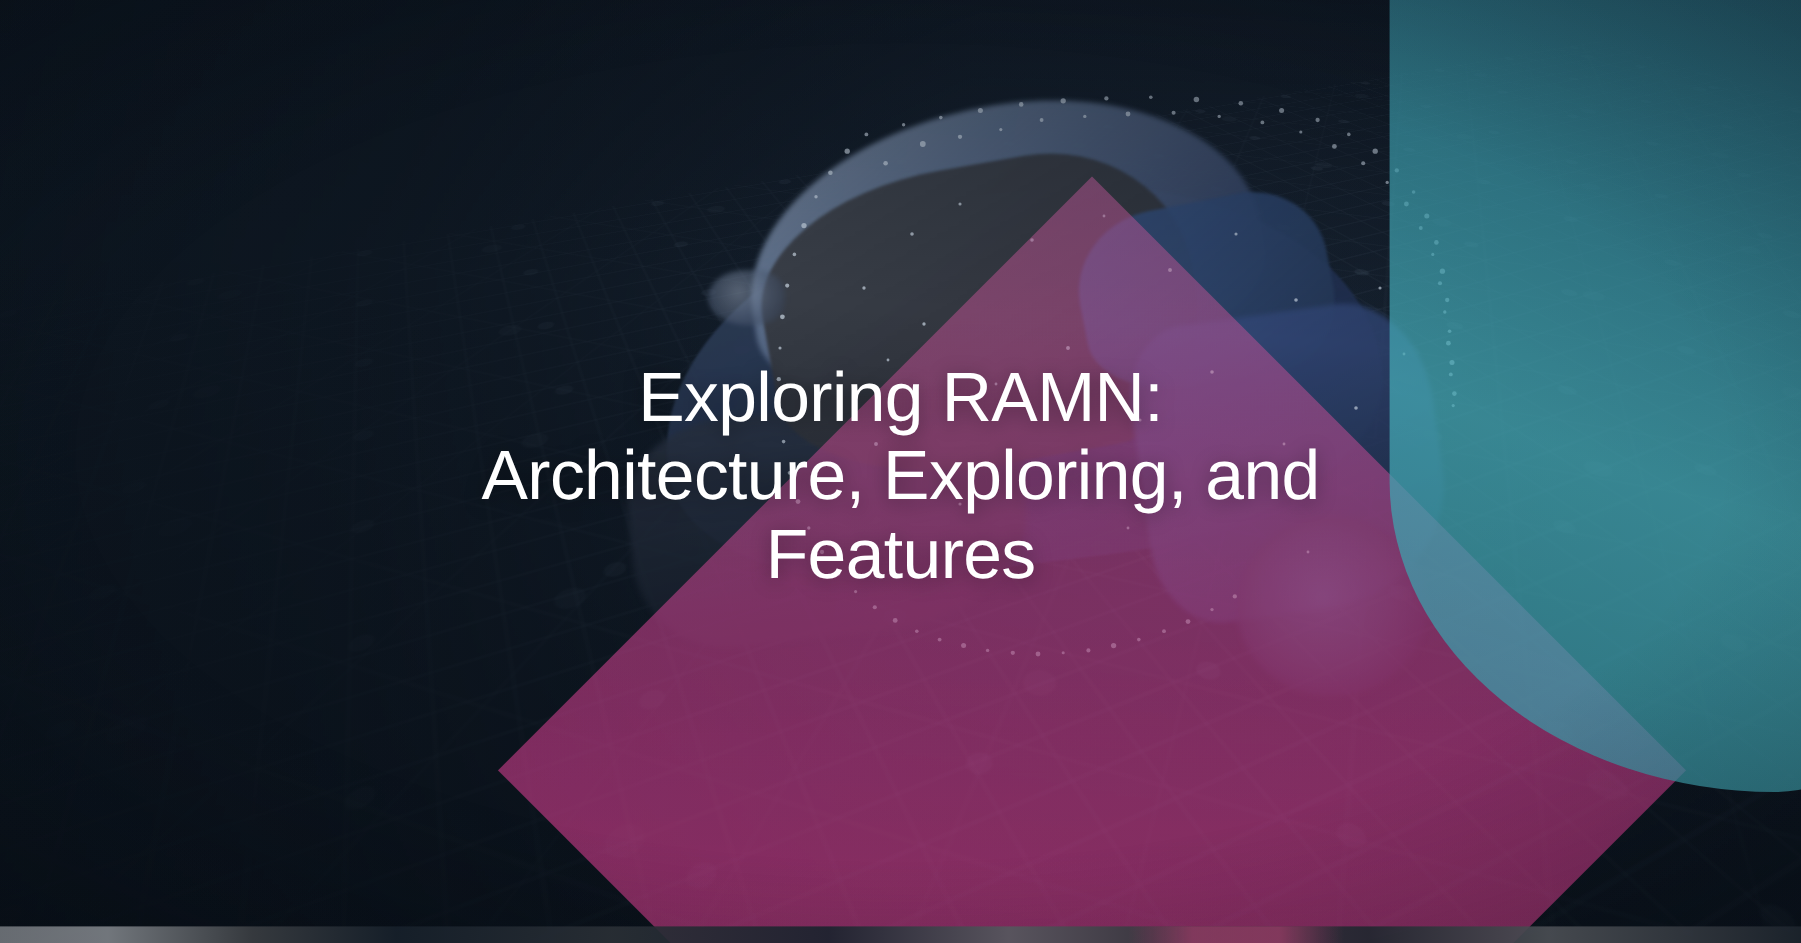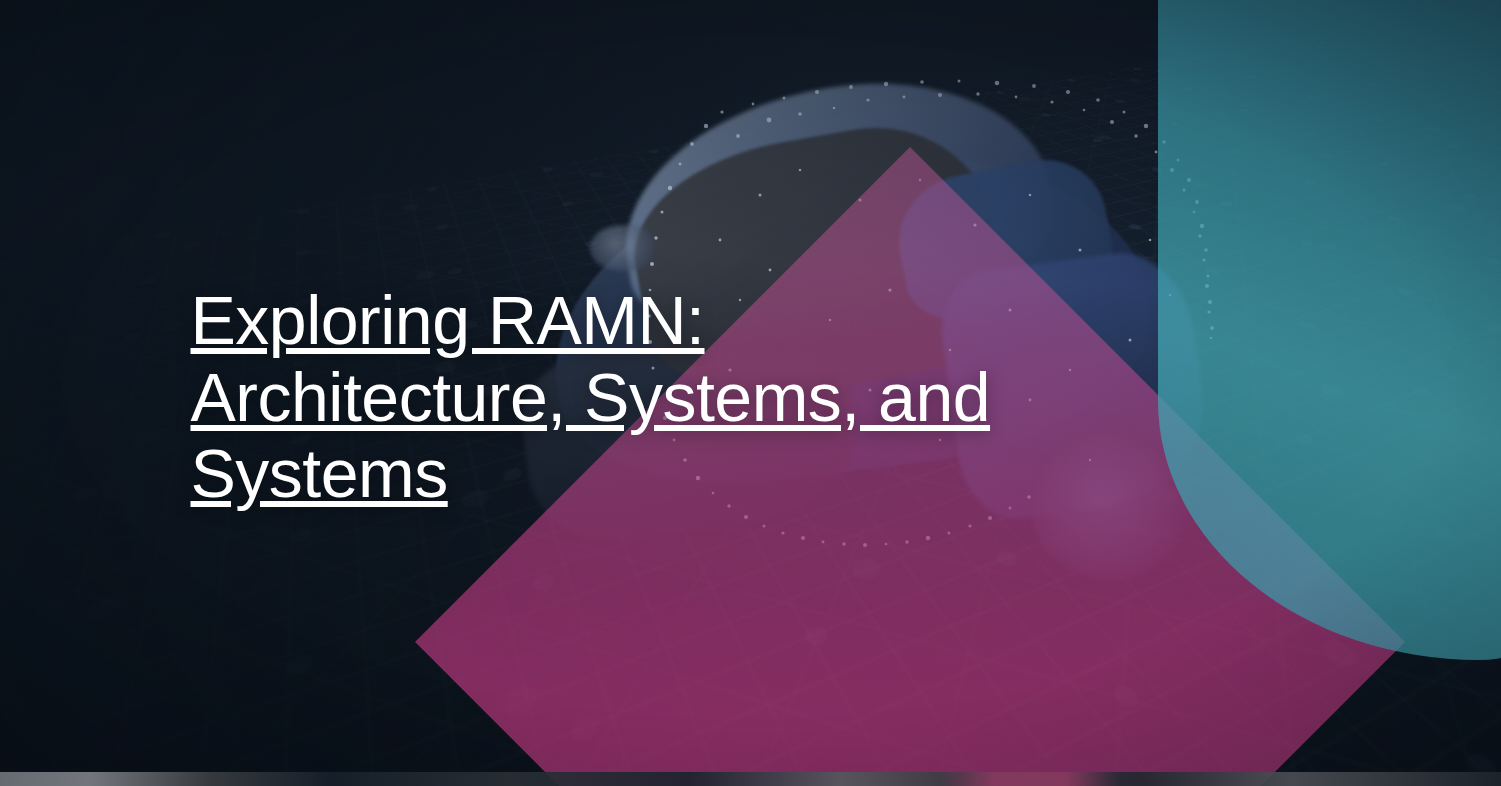--- a/index.html
+++ b/index.html
@@ -269,30 +269,29 @@
     top: 0;
     width: 100%;
     height: 786px;
     display: flex;
     align-items: center;
     justify-content: center;
     pointer-events: none;
   }
   .title {
     width: 1120px;
-    text-align: left;
+    text-align: center;
     color: #ffffff;
     font-family: "Liberation Sans", sans-serif;
     font-weight: 400;
-    font-size: 68px;
+    font-size: 58px;
     line-height: 1.13;
     letter-spacing: -0.5px;
     text-shadow: 0 2px 16px rgba(0,0,0,.35);
     margin-top: 8px;
-    text-decoration: underline;
   }
   .title-line { display: block; white-space: nowrap; }
 </style>
 </head>
 <body>
 
 <div class="slide">
 
   <div class="bg-base"></div>
   <div class="circuit"></div>
@@ -423,21 +422,21 @@
 
   <div class="pink-diamond2"></div>
   <div class="pink-diamond"></div>
   <div class="teal-panel"></div>
 
   <div class="vignette"></div>
 
   <div class="title-wrap">
     <div class="title">
       <span class="title-line">Exploring RAMN:</span>
-      <span class="title-line">Architecture, Systems, and</span>
-      <span class="title-line">Systems</span>
+      <span class="title-line">Architecture, Exploring, and</span>
+      <span class="title-line">Features</span>
     </div>
   </div>
 
   <div class="bottom-strip"></div>
   <div class="bottom-strip-pink"></div>
 
 </div>
 
 </body></html>

